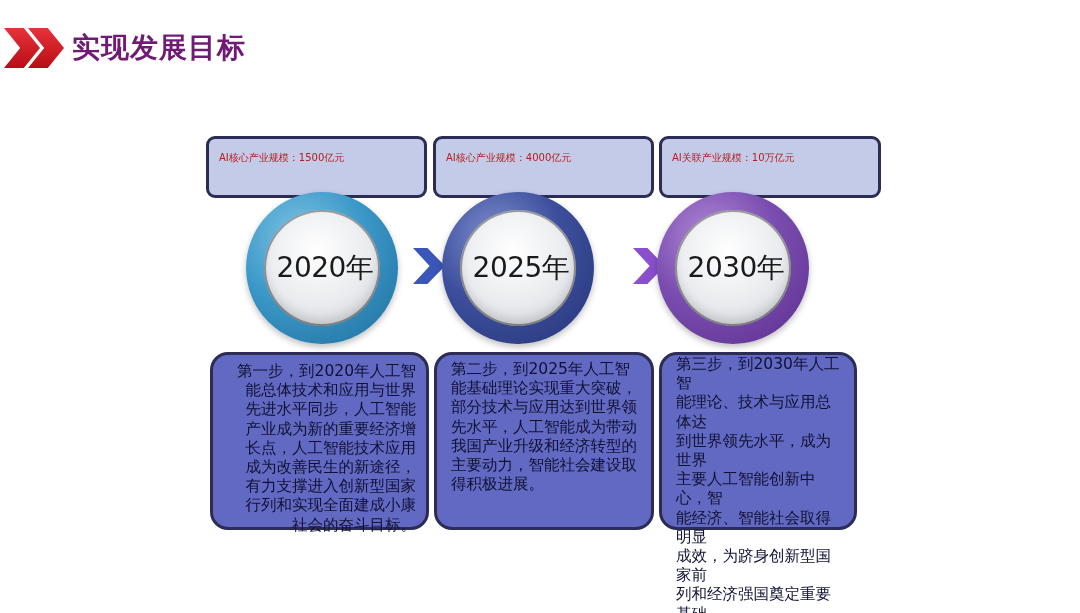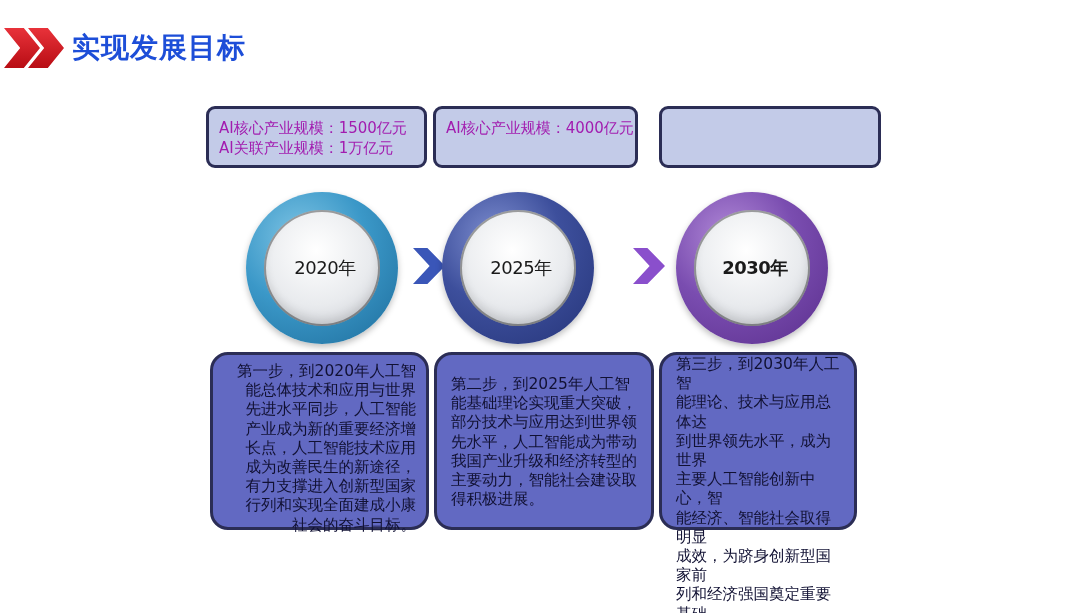--- a/index.html
+++ b/index.html
@@ -7,37 +7,37 @@
     width: 1080px; height: 613px; background: #ffffff; position: relative; overflow: hidden;
     font-family: "DejaVu Sans", "Liberation Sans", sans-serif;
   }
   .header { position: absolute; left: 0; top: 28px; height: 40px; display: flex; align-items: center; }
   .chevrons { position: relative; width: 66px; height: 40px; margin-left: 4px; }
   .chev { position: absolute; top: 0; width: 36px; height: 40px; background: #d3111a;
     clip-path: polygon(0 0, 55% 0, 100% 50%, 55% 100%, 0 100%, 45% 50%); }
   .chev.c1 { left: 0; background: linear-gradient(180deg,#e8323a,#b80d14); }
   .chev.c2 { left: 24px; background: linear-gradient(180deg,#e8323a,#b80d14); }
   .chev.c2::after { content: ""; }
-  .title { font-size: 28px; font-weight: bold; color: #1d4ed8; margin-left: 2px; letter-spacing: 1px; }
+  .title { font-size: 28px; font-weight: bold; color: #701a75; margin-left: 2px; letter-spacing: 1px; }
 
   .stat-box {
-    position: absolute; top: 106px; height: 62px; box-sizing: border-box;
+    position: absolute; top: 136px; height: 62px; box-sizing: border-box;
     background: #c3cbe8; border: 3px solid #2b2d55; border-radius: 9px;
-    padding: 9px 10px 0 10px; font-size: 15px; line-height: 20px; color: #a21caf;
+    padding: 9px 10px 0 10px; font-size: 10px; line-height: 20px; color: #b91c1c;
   }
   .stat-line { white-space: nowrap; }
 
   .circle { position: absolute; top: 192px; width: 152px; height: 152px; border-radius: 50%; }
   .circle .inner {
     position: absolute; left: 18px; top: 18px; width: 116px; height: 116px; border-radius: 50%;
     background: radial-gradient(circle at 45% 35%, #ffffff 0%, #e9ebee 55%, #c6c9cf 100%);
     box-shadow: inset 0 0 0 2px rgba(0,0,0,0.35), inset 0 -6px 10px rgba(0,0,0,0.12);
     display: flex; align-items: center; justify-content: center;
   }
-  .circle .year { font-size: 18px; color: #1a1a1a; letter-spacing: -0.5px; margin-left: 6px; }
+  .circle .year { font-size: 28px; color: #1a1a1a; letter-spacing: -0.5px; margin-left: 6px; }
   .ring-blue { background: radial-gradient(circle at 35% 30%, #7ec4e4 0%, #3b98c8 45%, #1d6c9b 100%);
     box-shadow: 0 3px 6px rgba(0,0,0,0.25); }
   .ring-navy { background: radial-gradient(circle at 35% 30%, #7f8fd0 0%, #3d4f9c 45%, #253478 100%);
     box-shadow: 0 3px 6px rgba(0,0,0,0.25); }
   .ring-purple { background: radial-gradient(circle at 35% 30%, #b28ad8 0%, #7a4db0 45%, #5a2e8c 100%);
     box-shadow: 0 3px 6px rgba(0,0,0,0.25); }
 
   .arrow { position: absolute; top: 248px; width: 32px; height: 36px;
     clip-path: polygon(0 0, 45% 0, 100% 50%, 45% 100%, 0 100%, 52% 50%); }
 
@@ -54,60 +54,60 @@
 <div class="header">
   <div class="chevrons">
     <div class="chev c1"></div>
     <div class="chev c2"></div>
   </div>
   <div class="title">实现发展目标</div>
 </div>
 
 <div class="stat-box" style="left:206px; width:221px;">
   <div class="stat-line">AI核心产业规模：1500亿元</div>
-  <div class="stat-line">AI关联产业规模：1万亿元</div>
 </div>
-<div class="stat-box" style="left:433px; width:205px;">
+<div class="stat-box" style="left:433px; width:221px;">
   <div class="stat-line">AI核心产业规模：4000亿元</div>
 </div>
 <div class="stat-box" style="left:659px; width:222px;">
+  <div class="stat-line">AI关联产业规模：10万亿元</div>
 </div>
 
 <div class="circle ring-blue" style="left:246px;">
   <div class="inner">
     <span class="year">2020年</span>
   </div>
 </div>
 <div class="arrow" style="left:413px; background:#3a56b8;"></div>
 
 <div class="circle ring-navy" style="left:442px;">
   <div class="inner">
     <span class="year">2025年</span>
   </div>
 </div>
 <div class="arrow" style="left:633px; background:#8a4fcc;"></div>
 
-<div class="circle ring-purple" style="left:676px;font-weight:bold;">
+<div class="circle ring-purple" style="left:657px;">
   <div class="inner">
     <span class="year">2030年</span>
   </div>
 </div>
 
 <div class="desc-box" style="left:210px; width:219px;text-align:right;">
   <div class="desc-text">第一步，到2020年人工智
 能总体技术和应用与世界
 先进水平同步，人工智能
 产业成为新的重要经济增
 长点，人工智能技术应用
 成为改善民生的新途径，
 有力支撑进入创新型国家
 行列和实现全面建成小康
 社会的奋斗目标。</div>
 </div>
-<div class="desc-box" style="left:434px; width:220px; padding-top:20px;">
+<div class="desc-box" style="left:434px; width:220px; padding-top:5px;">
   <div class="desc-text">第二步，到2025年人工智
 能基础理论实现重大突破，
 部分技术与应用达到世界领
 先水平，人工智能成为带动
 我国产业升级和经济转型的
 主要动力，智能社会建设取
 得积极进展。</div>
 </div>
 <div class="desc-box" style="left:659px; width:198px; padding-top:0;">
   <div class="desc-text">第三步，到2030年人工智

